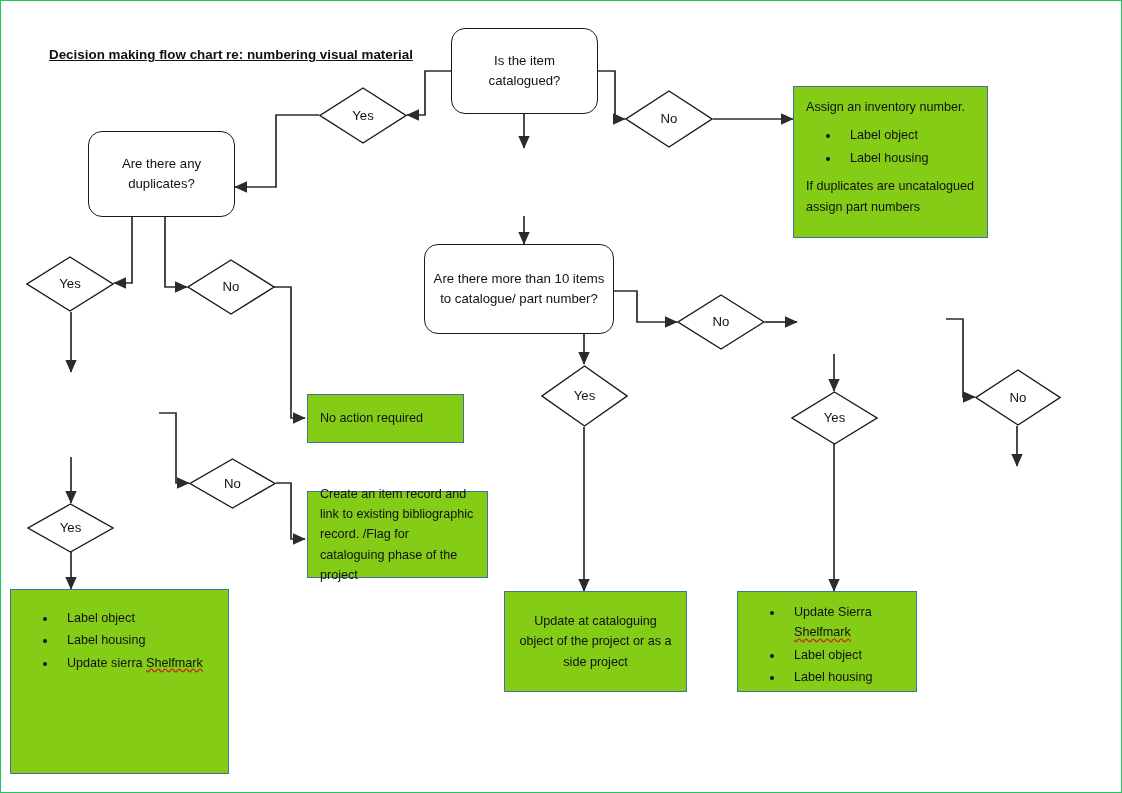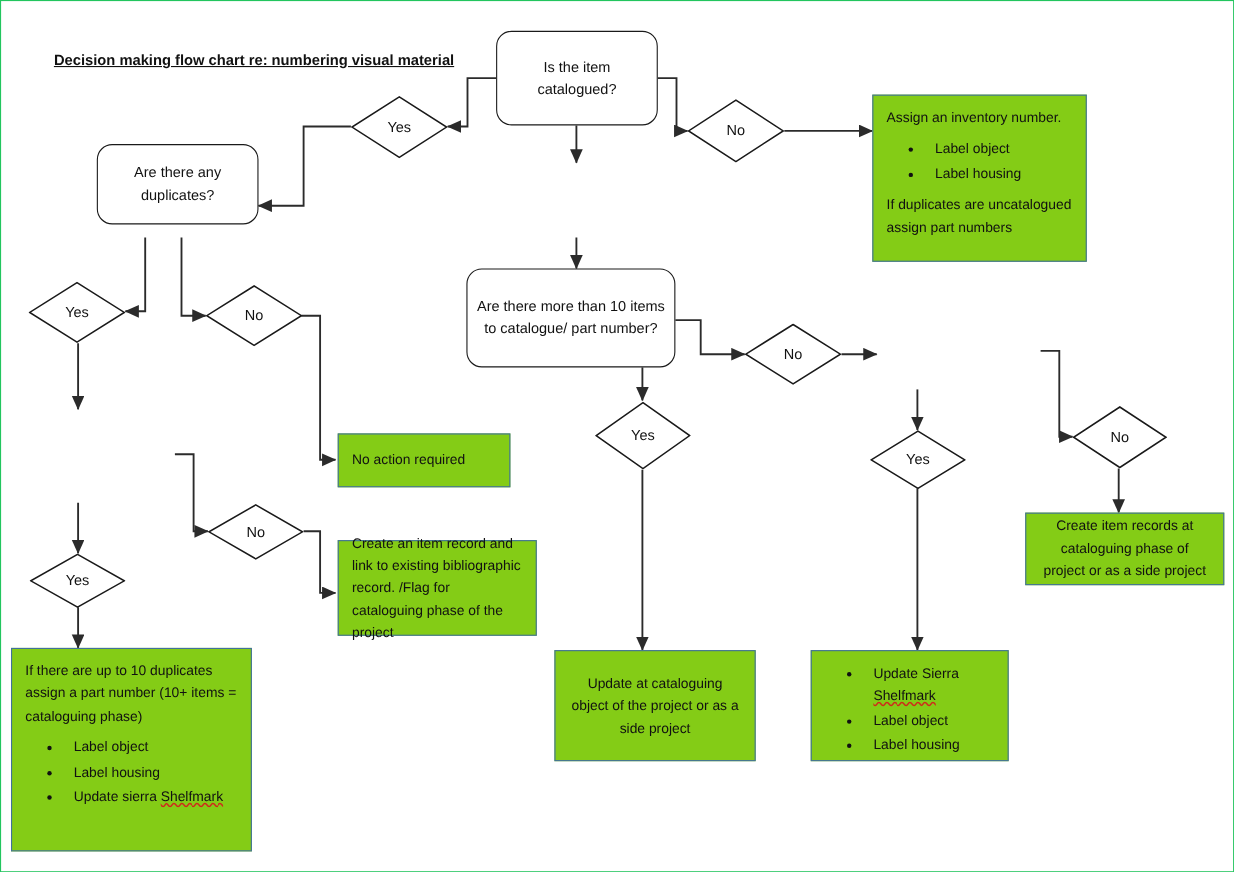--- a/index.html
+++ b/index.html
@@ -133,21 +133,21 @@
       <path d="M945,318 L962,318 L962,396 L974,396"></path>
 
       <path d="M1016,425 L1016,465"></path>
     </g>
   </svg>
 
   <div class="node proc" style="left:450px;top:27px;width:147px;height:86px;text-align:center;">
     <span>Is the item catalogued?</span>
   </div>
 
-  <div class="node proc" style="left:87px;top:130px;width:147px;height:73px;">
+  <div class="node proc" style="left:87px;top:130px;width:147px;height:86px;">
     <span>Are there any duplicates?</span>
   </div>
 
 
   <div class="node proc" style="left:423px;top:243px;width:190px;height:90px;">
     <span>Are there more than 10 items to catalogue/ part number?</span>
   </div>
 
 
   <div class="node dia" style="left:318px;top:86px;width:88px;height:57px;">
@@ -232,37 +232,33 @@
 
   <div class="node green" style="left:306px;top:490px;width:181px;height:87px;display:flex;align-items:center;">
     <span>Create an item record and link to existing bibliographic record. /Flag for cataloguing phase of the project</span>
   </div>
 
   <div class="node green" style="left:306px;top:393px;width:157px;height:49px;display:flex;align-items:center;">
     <span>No action required</span>
   </div>
 
   <div class="node green" style="left:9px;top:588px;width:219px;height:185px;">
-    <p>If there are up to 10 duplicates assign a part number (10+ items = cataloguing phase)</p>
     <ul>
       <li>Label object</li>
       <li>Label housing</li>
       <li><span>Update sierra </span><span class="sp">Shelfmark</span></li>
     </ul>
   </div>
 
   <div class="node green ctr" style="left:503px;top:590px;width:183px;height:101px;display:flex;align-items:center;justify-content:center;">
     <span>Update at cataloguing object of the project or as a side project</span>
   </div>
 
   <div class="node green" style="left:736px;top:590px;width:180px;height:101px;padding-top:6px;">
     <ul style="margin-top:4px;">
       <li><span>Update Sierra </span><span class="sp">Shelfmark</span></li>
       <li>Label object</li>
       <li>Label housing</li>
     </ul>
   </div>
 
-  <div class="node green ctr" style="left:931px;top:465px;width:181px;height:66px;display:flex;align-items:center;justify-content:center;">
-    <span>Create item records at cataloguing phase of project or as a side project</span>
-  </div>
 
 </div>
 
 </body></html>

